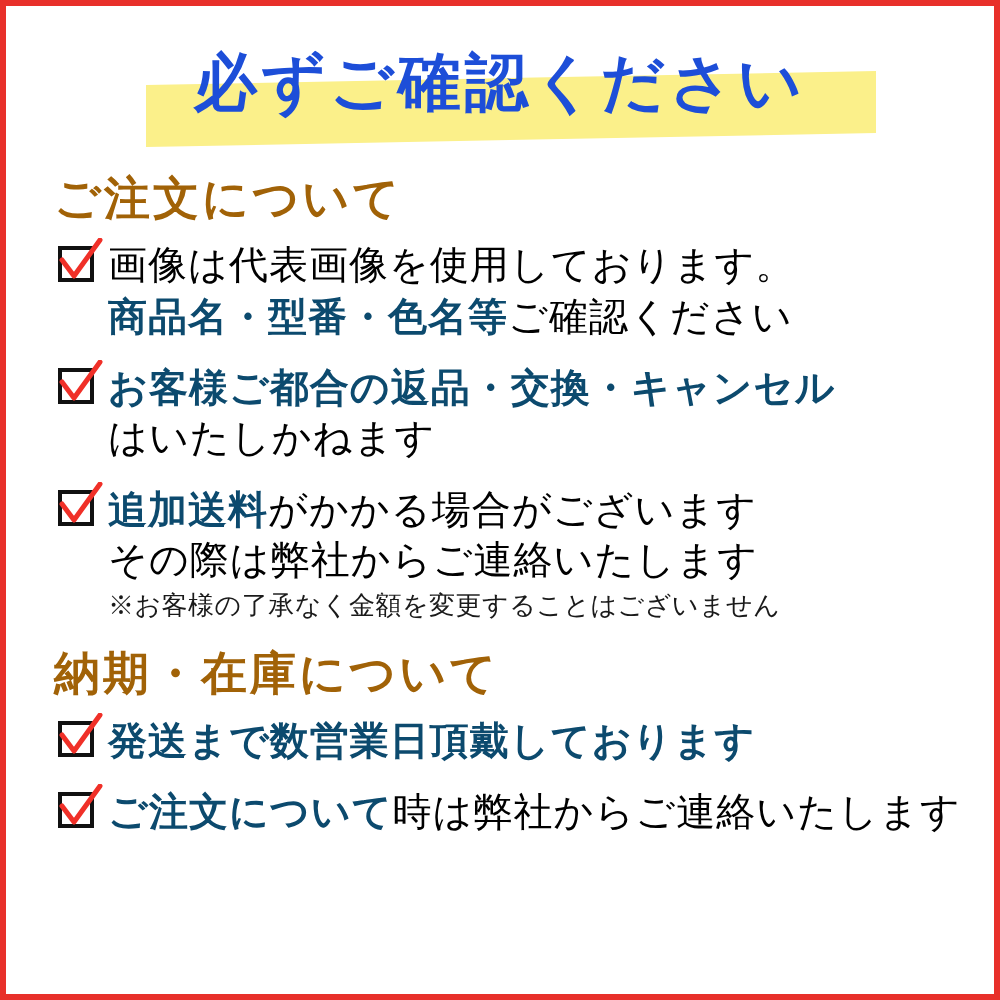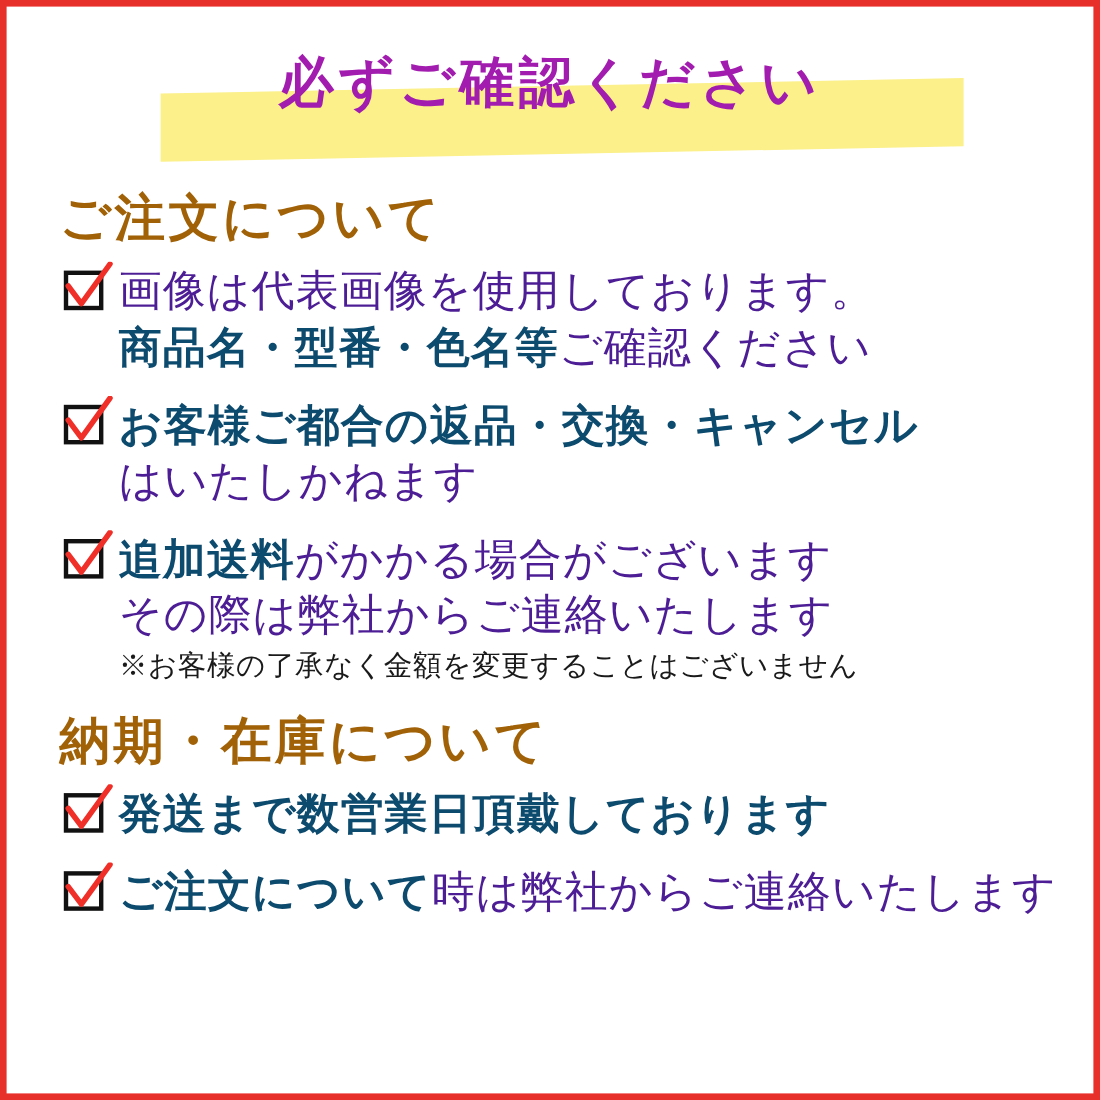--- a/index.html
+++ b/index.html
@@ -39,23 +39,23 @@
     background: #fbf08a;
     transform: skewY(-1.1deg);
     z-index: 0;
   }
   .title-text {
     position: relative;
     z-index: 1;
     display: inline-block;
     font-family: "DejaVu Serif", "Liberation Serif", serif;
     font-weight: 700;
-    font-size: 50px;
+    font-size: 63px;
     letter-spacing: 4px;
-    color: #a21caf;
+    color: #1d4ed8;
     line-height: 1.15;
     padding: 6px 0 0 0;
   }
 
   
   .section {
     margin: 0 0 0 44px;
   }
   .section-heading {
     font-family: "DejaVu Serif", "Liberation Serif", serif;
@@ -105,21 +105,21 @@
     white-space: nowrap;
   }
   .line.bold {
     font-weight: 700;
   }
   .red {
     color: #0c4a6e;
     font-weight: 700;
   }
   .black {
-    color: #4c1d95;
+    color: #000000;
     text-align: center;
   }
   .note {
     font-family: "DejaVu Serif", "Liberation Serif", serif;
     font-size: 26px;
     color: #1a1a1a;
     letter-spacing: 0.5px;
     margin-top: 2px;
     white-space: nowrap;
   }

